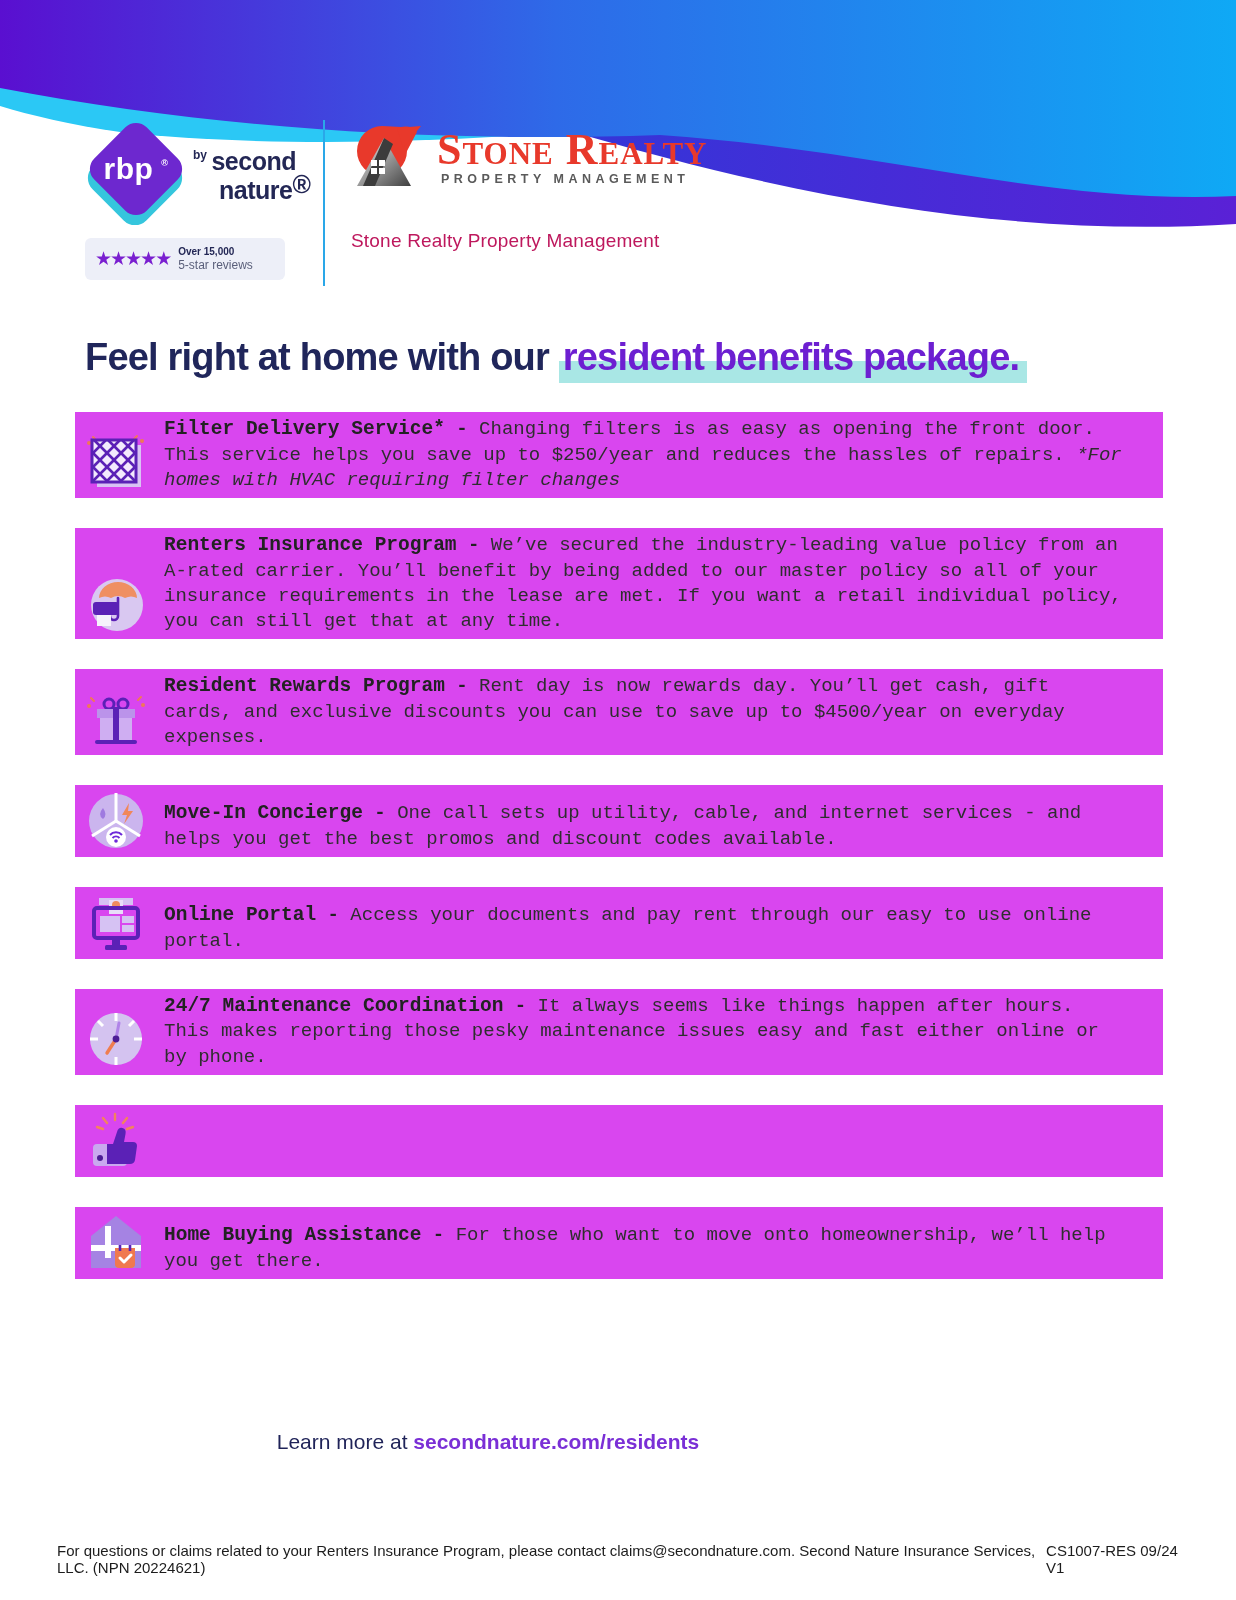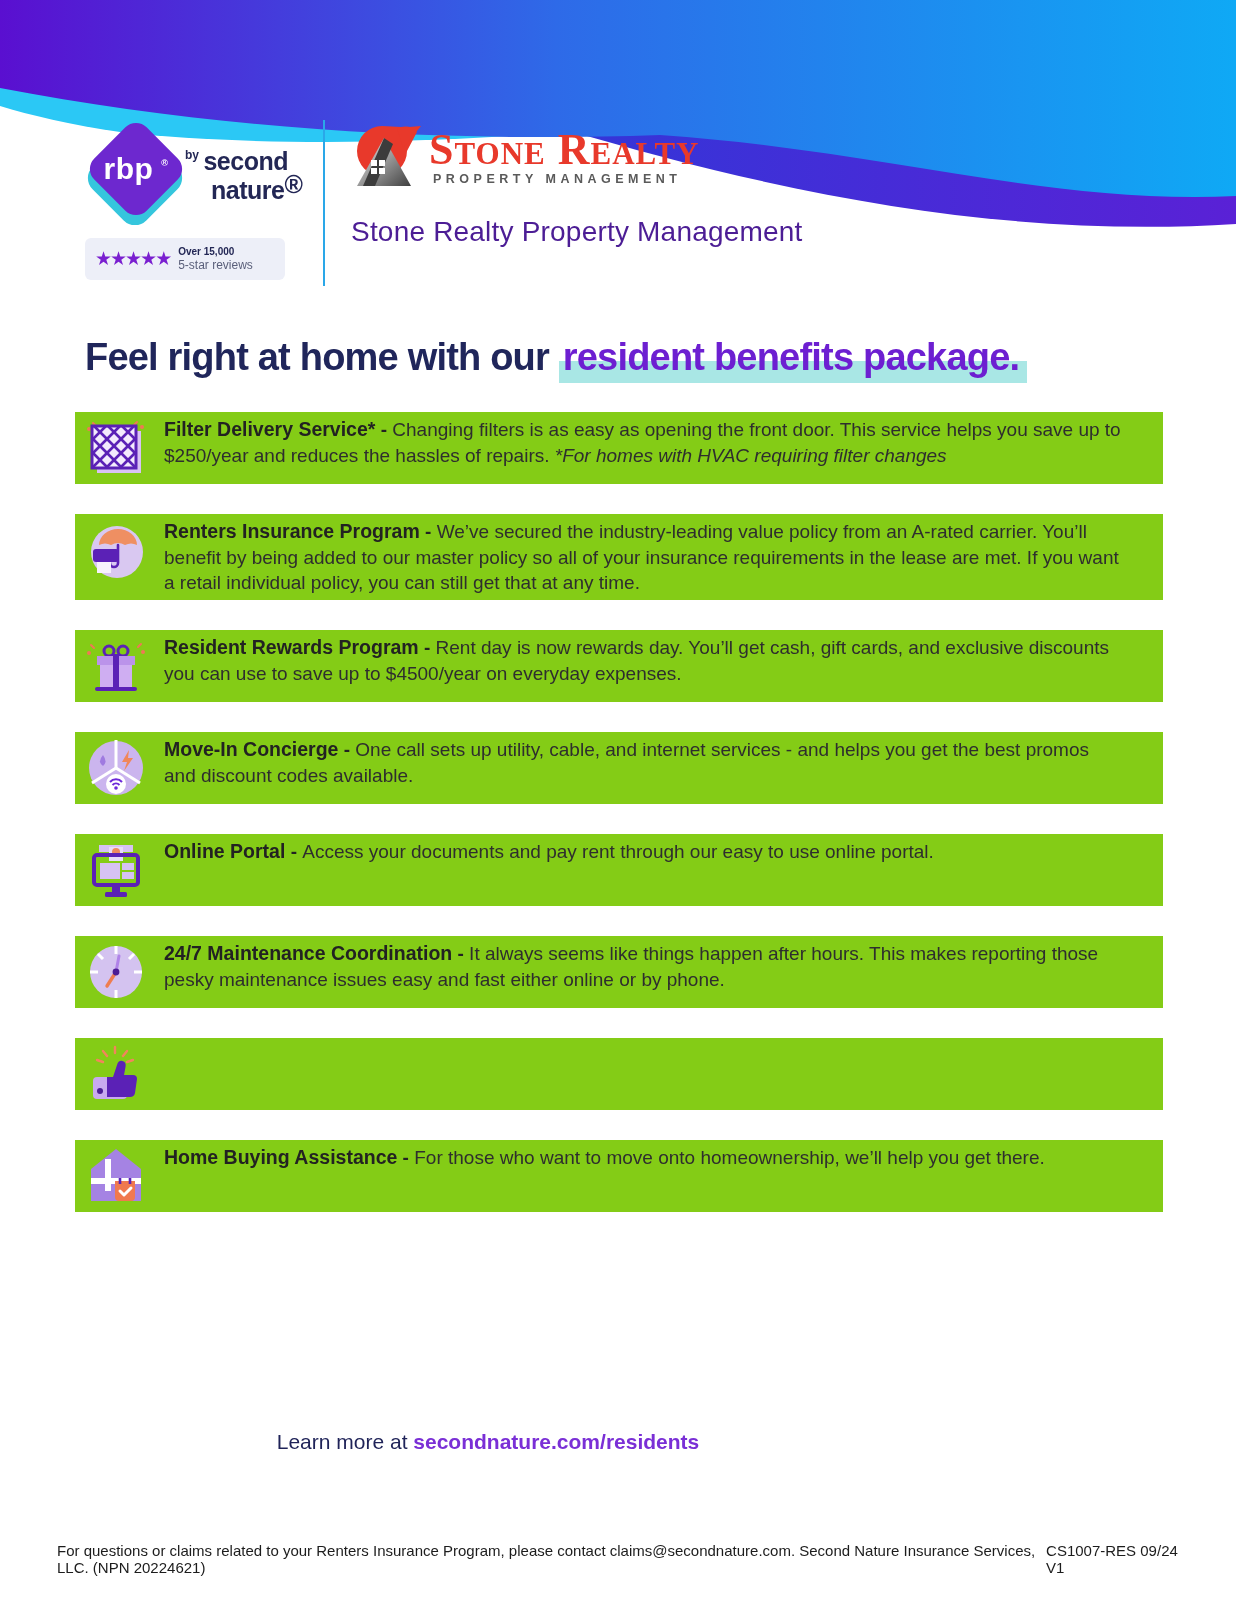--- a/index.html
+++ b/index.html
@@ -12,46 +12,46 @@
 
   
   .brand-section { position:absolute; top:118px; left:85px; display:flex; align-items:flex-start; }
   .rbp-col { width:208px; }
   .rbp-row { display:flex; align-items:center; height:116px; }
   .rbp-diamond { position:relative; width:100px; height:112px; flex:0 0 auto; }
   .diamond-teal { position:absolute; left:12px; top:20px; width:76px; height:76px; background:#35c6dd; border-radius:16px; transform:rotate(45deg); }
   .diamond-purple { position:absolute; left:14px; top:12px; width:74px; height:74px; background:#6d28cf; border-radius:15px; transform:rotate(45deg); }
   .rbp-text { position:absolute; left:14px; top:12px; width:74px; height:74px; display:flex; align-items:center; justify-content:center; color:#fff; font-weight:bold; font-size:30px; letter-spacing:0.5px;gap:8px; }
   .rbp-text sup { font-size:9px; margin-top:-12px; }
-  .sn-text { line-height:1; }
+  .sn-text { margin-left:8px; line-height:1; }
   .sn-by { font-size:12px; color:#232755; font-weight:bold; vertical-align:top; }
   .sn-name { font-size:25px; font-weight:800; color:#232755; letter-spacing:-0.5px; }
   .sn-line2 { margin-top:-2px; padding-left:26px; }
   .reviews-card { margin-top:4px; width:200px; background:#edeff8; border-radius:6px; padding:8px 10px; display:flex; align-items:center; gap:8px; }
   .stars { color:#7a1fd0; font-size:19px; letter-spacing:-2px; white-space:nowrap; }
   .rev-count { font-size:10px; font-weight:bold; color:#232755; line-height:1.15; }
   .rev-label { font-size:12px; color:#5a5f7a; }
 
   .divider { width:2px; height:166px; background:#2aa7e8; margin:2px 26px 0 30px; }
 
   .stone-col { padding-top:6px; }
-  .stone-logo-row { display:flex; align-items:center; gap:4px; }
+  .stone-logo-row { display:flex; align-items:center; gap:12px; }
   .stone-text-stack { line-height:1; }
   .stone-name { font-family:"Liberation Serif", serif; font-variant:small-caps; font-weight:bold; color:#e8392b; font-size:44px; letter-spacing:1px; }
   .stone-tagline { font-size:12.5px; font-weight:bold; color:#5a5a5a; letter-spacing:4.5px; margin-top:1px; padding-left:4px; }
-  .partner-name { margin-top:26px; font-size:28px; color:#4c1d95; letter-spacing:0.2px; }
+  .partner-name { margin-top:40px; font-size:19px; color:#be185d; letter-spacing:0.2px; }
 
   
   .headline { position:absolute; top:336px; left:85px; white-space:nowrap; font-size:38px; font-weight:bold; letter-spacing:-0.8px; }
   .headline .plain { color:#20265b; }
   .headline .hl { color:#6d1fd1; background:linear-gradient(to bottom, transparent 54%, #a9e7e5 54%); padding:0 8px 5px 4px; }
 
   
   .benefits { position:absolute; top:412px; left:75px; width:1088px; }
-  .benefit { display:flex; align-items:flex-start; margin-bottom:30px; background:#84cc16; padding:5px 38px 5px 10px; min-height:64px; }
+  .benefit { display:flex; align-items:flex-end; margin-bottom:30px; background:#d946ef; padding:5px 38px 5px 10px; min-height:64px;font-family:Liberation Mono, monospace; }
   .b-icon { flex:0 0 62px; width:62px; height:62px; margin-right:17px; }
   .b-text { font-size:19px; line-height:1.32; color:#2e2e2e; }
   .b-title { font-weight:bold; color:#222222; font-size:19.5px; }
   .b-sep { font-weight:bold; color:#222222; }
   .b-note { font-style:italic; }
 
   
   .learn-more { position:absolute; top:1430px; left:0; width:976px; text-align:center; font-size:21px; }
   .lm-prefix { color:#1f2358; }
   .lm-link { color:#7a2fd6; font-weight:bold; }

